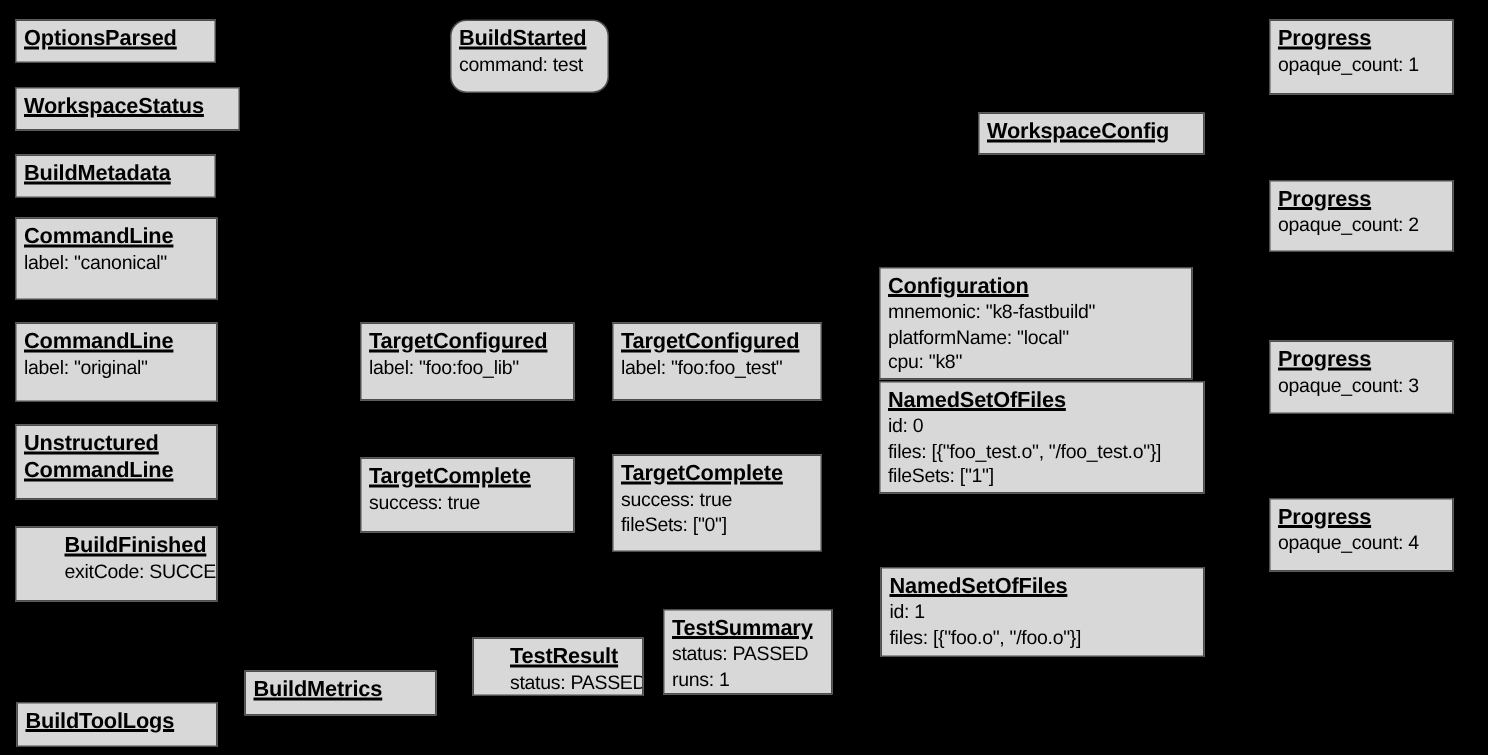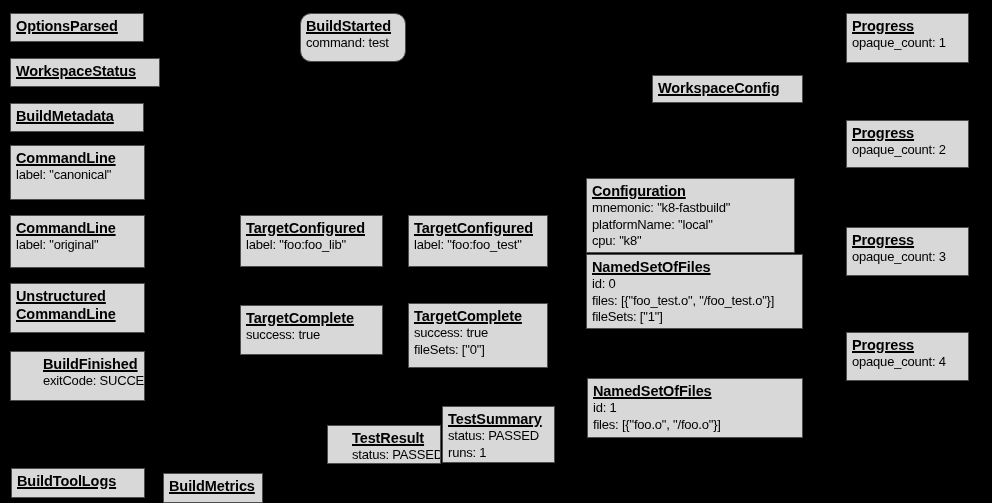--- a/index.html
+++ b/index.html
@@ -92,21 +92,21 @@
     <div class="node-details">
         <div class="node-detail">exitCode: SUCCESS</div>
       </div>
   </div>
     <div class="node" style="left: 11px; top: 447px; width: 134px; height: 30px; margin-top: 21px;">
     <div class="node-title">
         <div class="title-line">BuildToolLogs</div>
       </div>
     <div class="node-details"></div>
   </div>
-    <div class="node" style="left: 163px; top: 473px; width: 100px; height: 30px;">
+    <div class="node" style="left: 163px; top: 447px; width: 128px; height: 30px;">
     <div class="node-title">
         <div class="title-line">BuildMetrics</div>
       </div>
     <div class="node-details"></div>
   </div>
     <div class="node" style="left: 300px; top: 13px; width: 106px; height: 49px; border-radius: 11px;">
     <div class="node-title">
         <div class="title-line">BuildStarted</div>
       </div>
     <div class="node-details">
@@ -139,21 +139,21 @@
   </div>
     <div class="node" style="left: 408px; top: 303px; width: 140px; height: 65px;">
     <div class="node-title">
         <div class="title-line">TargetComplete</div>
       </div>
     <div class="node-details">
         <div class="node-detail">success: true</div>
         <div class="node-detail">fileSets: ["0"]</div>
       </div>
   </div>
-    <div class="node" style="left: 327px; top: 425px; width: 114px; height: 39px; padding-left: 24px;">
+    <div class="node" style="left: 315px; top: 425px; width: 114px; height: 39px; padding-left: 24px;">
     <div class="node-title">
         <div class="title-line">TestResult</div>
       </div>
     <div class="node-details">
         <div class="node-detail">status: PASSED</div>
       </div>
   </div>
     <div class="node" style="left: 442px; top: 406px; width: 113px; height: 57px;">
     <div class="node-title">
         <div class="title-line">TestSummary</div>

